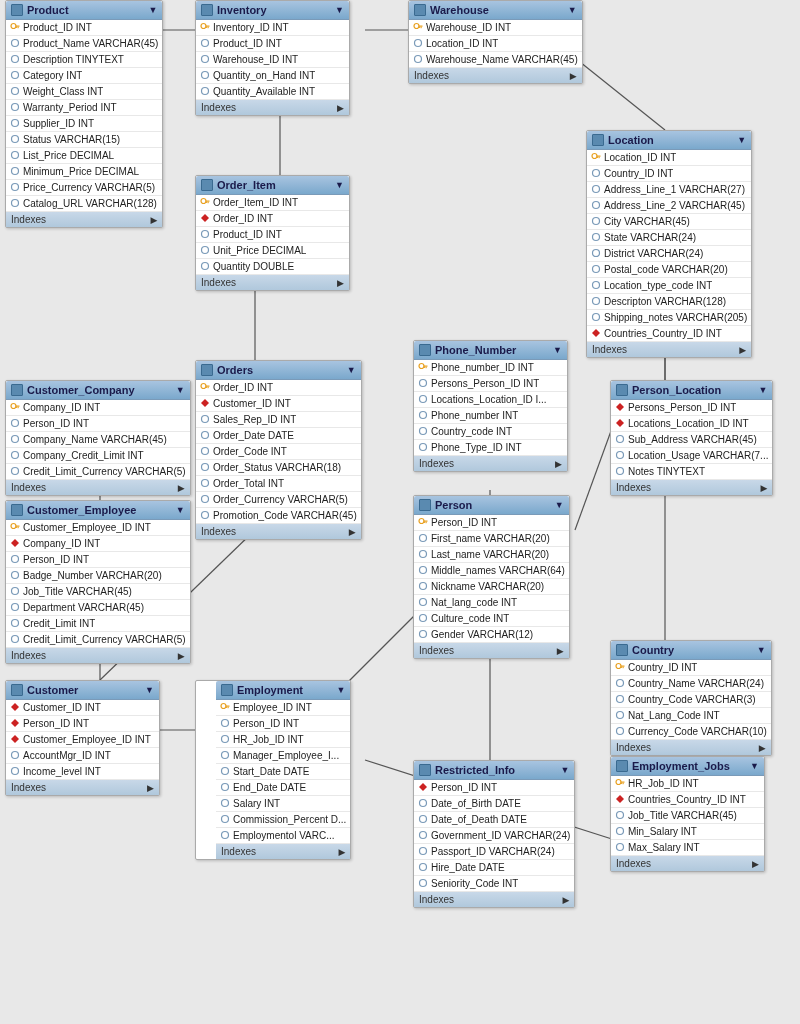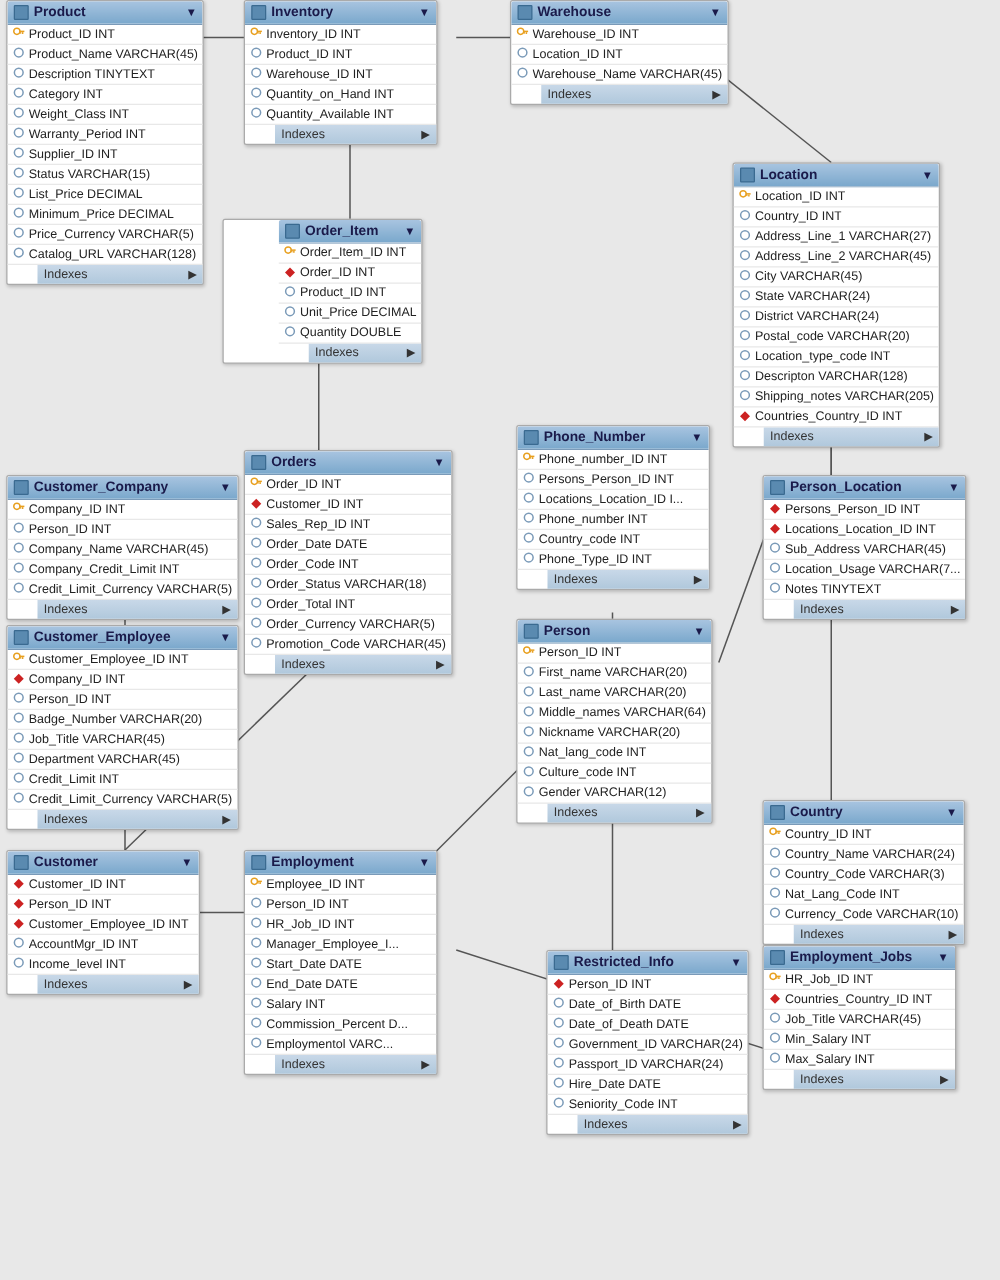--- a/index.html
+++ b/index.html
@@ -87,22 +87,21 @@
       overflow: hidden;
       text-overflow: ellipsis;
     }
     .indexes-row {
       background: linear-gradient(180deg, #c8d8e8 0%, #b0c8dc 100%);
       padding: 2px 5px;
       font-size: 10px;
       color: #333;
       display: flex;
       justify-content: space-between;
-      align-items: flex-start;
-      margin-left: 24px;
+      align-items: center;
     }
     svg.connectors {
       position: absolute;
       top: 0; left: 0;
       width: 800px;
       height: 1024px;
       pointer-events: none;
     }
     svg.connectors line, svg.connectors path {
       stroke: #555;
@@ -312,21 +311,21 @@
         <span class="circle-icon"><svg width="10" height="10" viewBox="0 0 10 10">
             <circle cx="5" cy="5" r="3.5" fill="none" stroke="#7a9ab8" stroke-width="1.2"></circle>
           </svg></span>
         <span class="field-text">Warehouse_Name VARCHAR(45)</span>
       </div>
       <div class="indexes-row">
         <span>Indexes</span>
         <span style="font-size:9px">▶</span>
       </div>
     </div>
-    <div class="table-box" style="left: 178px; top: 175px; padding-left: 44px;">
+    <div class="table-box" style="left: 195px; top: 175px;">
       <div class="table-header">
         <div class="table-header-left">
           <span class="table-icon"></span>
           <span class="table-title">Order_Item</span>
         </div>
         <span class="chevron">▼</span>
       </div>
       <div class="table-row">
         <span class="key-icon"><svg width="10" height="10" viewBox="0 0 10 10">
             <circle cx="3.5" cy="4" r="2.5" fill="none" stroke="#e8a020" stroke-width="1.2"></circle>
@@ -828,21 +827,21 @@
         <span class="circle-icon"><svg width="10" height="10" viewBox="0 0 10 10">
             <circle cx="5" cy="5" r="3.5" fill="none" stroke="#7a9ab8" stroke-width="1.2"></circle>
           </svg></span>
         <span class="field-text">Income_level INT</span>
       </div>
       <div class="indexes-row">
         <span>Indexes</span>
         <span style="font-size:9px">▶</span>
       </div>
     </div>
-    <div class="table-box" style="left: 195px; top: 680px;">
+    <div class="table-box" style="left: 195px; top: 680px; padding-left: 20px;">
       <div class="table-header">
         <div class="table-header-left">
           <span class="table-icon"></span>
           <span class="table-title">Employment</span>
         </div>
         <span class="chevron">▼</span>
       </div>
       <div class="table-row">
         <span class="key-icon"><svg width="10" height="10" viewBox="0 0 10 10">
             <circle cx="3.5" cy="4" r="2.5" fill="none" stroke="#e8a020" stroke-width="1.2"></circle>
@@ -944,21 +943,21 @@
         <span class="circle-icon"><svg width="10" height="10" viewBox="0 0 10 10">
             <circle cx="5" cy="5" r="3.5" fill="none" stroke="#7a9ab8" stroke-width="1.2"></circle>
           </svg></span>
         <span class="field-text">Currency_Code VARCHAR(10)</span>
       </div>
       <div class="indexes-row">
         <span>Indexes</span>
         <span style="font-size:9px">▶</span>
       </div>
     </div>
-    <div class="table-box" style="left: 437px; top: 760px;">
+    <div class="table-box" style="left: 413px; top: 760px;">
       <div class="table-header">
         <div class="table-header-left">
           <span class="table-icon"></span>
           <span class="table-title">Restricted_Info</span>
         </div>
         <span class="chevron">▼</span>
       </div>
       <div class="table-row">
         <span class="diamond-icon"><svg width="10" height="10" viewBox="0 0 10 10">
             <polygon points="5,1 9,5 5,9 1,5" fill="#cc2222"></polygon>

